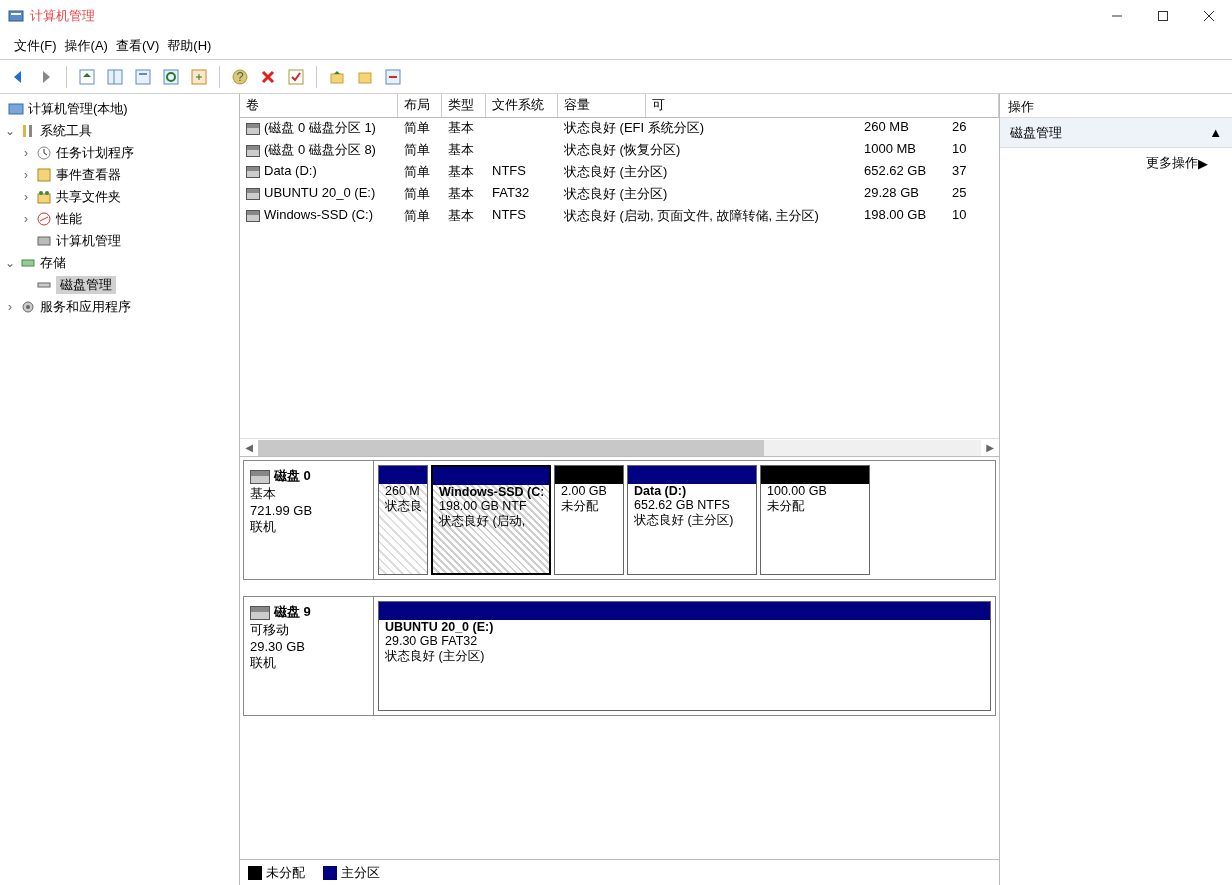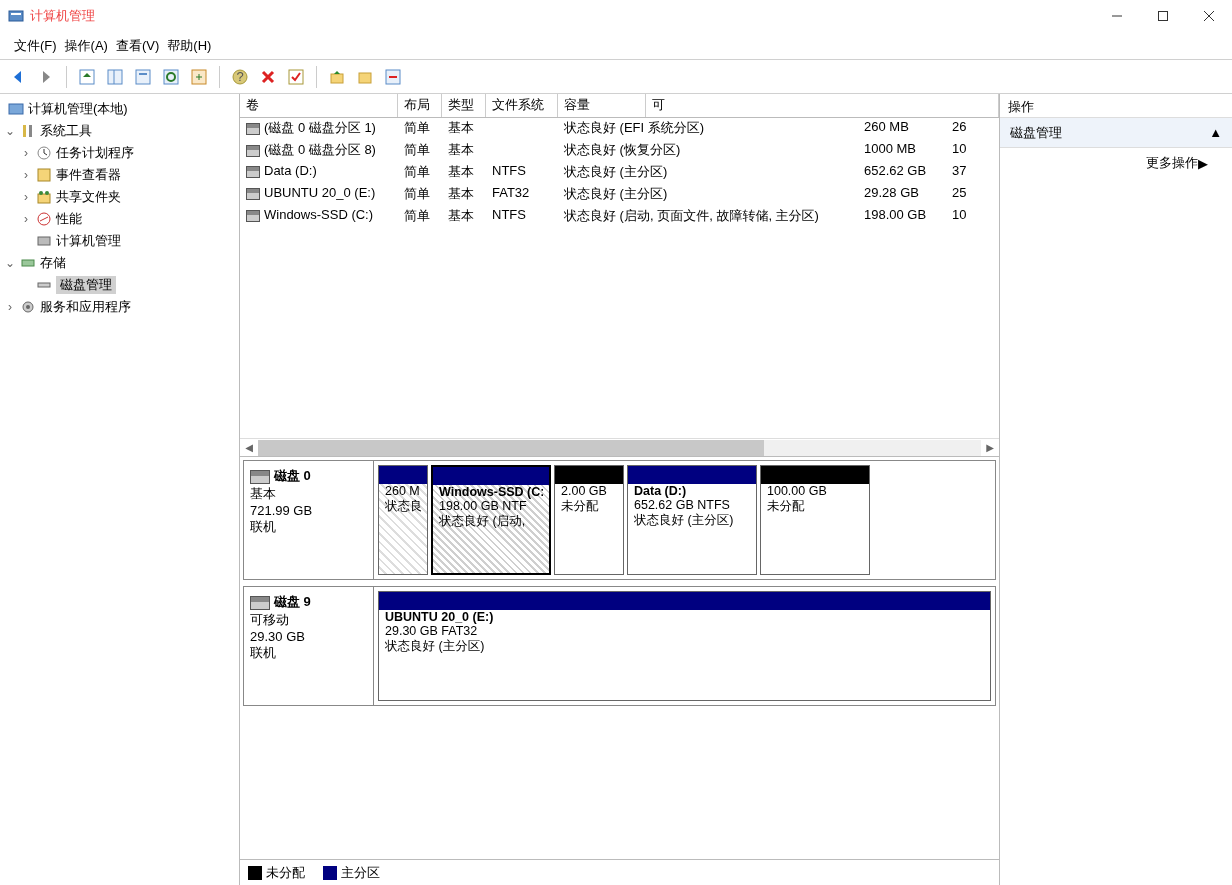--- a/index.html
+++ b/index.html
@@ -27,21 +27,21 @@
 .volhdr>div{border-right:1px solid #ccc;padding:2px 6px;overflow:hidden;white-space:nowrap}
 .vols{flex:0 0 auto;overflow:auto}
 .vrow{display:flex;height:22px}
 .vrow>div{padding:1px 6px;overflow:hidden;white-space:nowrap}
 .vrow .dicon{width:14px;height:12px;display:inline-block;background:linear-gradient(#888 0 40%,#ccc 40% 100%);border:1px solid #555;margin-right:4px;vertical-align:middle}
 .scrollrow{height:18px;display:flex;align-items:center;border-top:1px solid #ddd}
 .scrollrow .arrow{width:18px;text-align:center;color:#666;font-size:10px}
 .scrollrow .track{flex:1;height:16px;background:#f0f0f0}
 .scrollrow .thumb{height:16px;background:#c8c8c8;width:70%}
 .diskarea{flex:1;overflow:auto;border-top:1px solid #bbb;padding:3px}
-.diskrow{display:flex;border:1px solid #888;margin-bottom:6px;min-height:120px;background:#fff}
+.diskrow{display:flex;border:1px solid #888;margin-bottom:16px;min-height:120px;background:#fff}
 .diskinfo{width:130px;border-right:1px solid #888;padding:6px;display:flex;flex-direction:column}
 .diskinfo .dicon{width:20px;height:14px;background:linear-gradient(#888 0 40%,#ccc 40% 100%);border:1px solid #555;display:inline-block;margin-right:4px;vertical-align:middle}
 .diskinfo .dname{font-weight:bold}
 .parts{flex:1;display:flex;padding:4px;gap:3px;min-width:0}
 .part{border:1px solid #666;display:flex;flex-direction:column;min-width:0;overflow:hidden}
 .partbar{height:18px;background:#000080}
 .partbar.unalloc{background:#000}
 .partbody{padding:0 6px;flex:1;overflow:hidden}
 .partbody .pname{font-weight:bold;white-space:nowrap}
 .partbody div{font-size:12.5px;white-space:nowrap;overflow:hidden}

